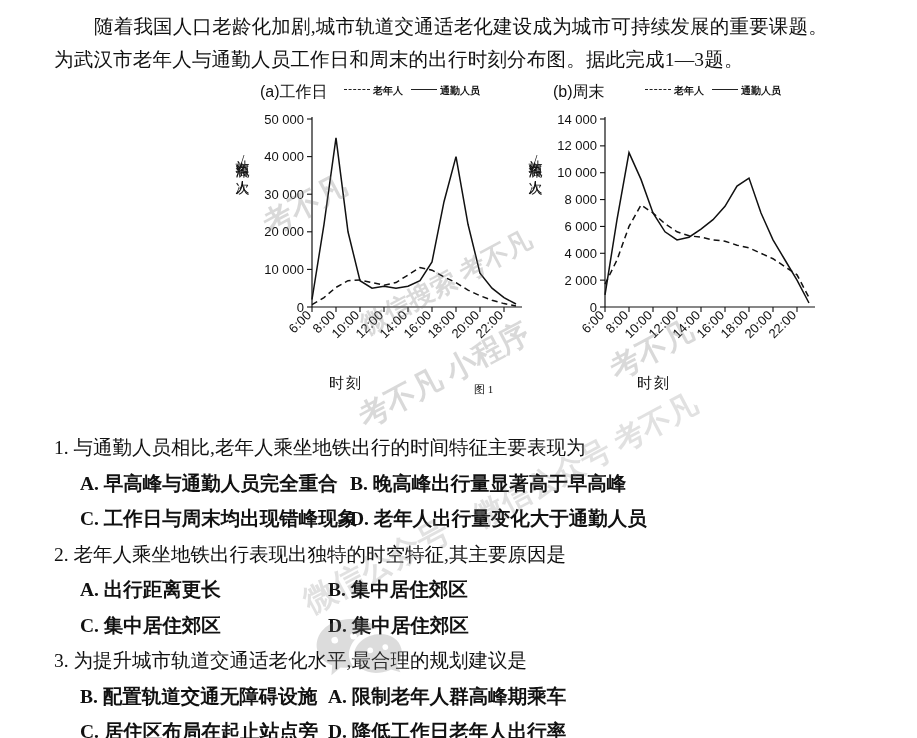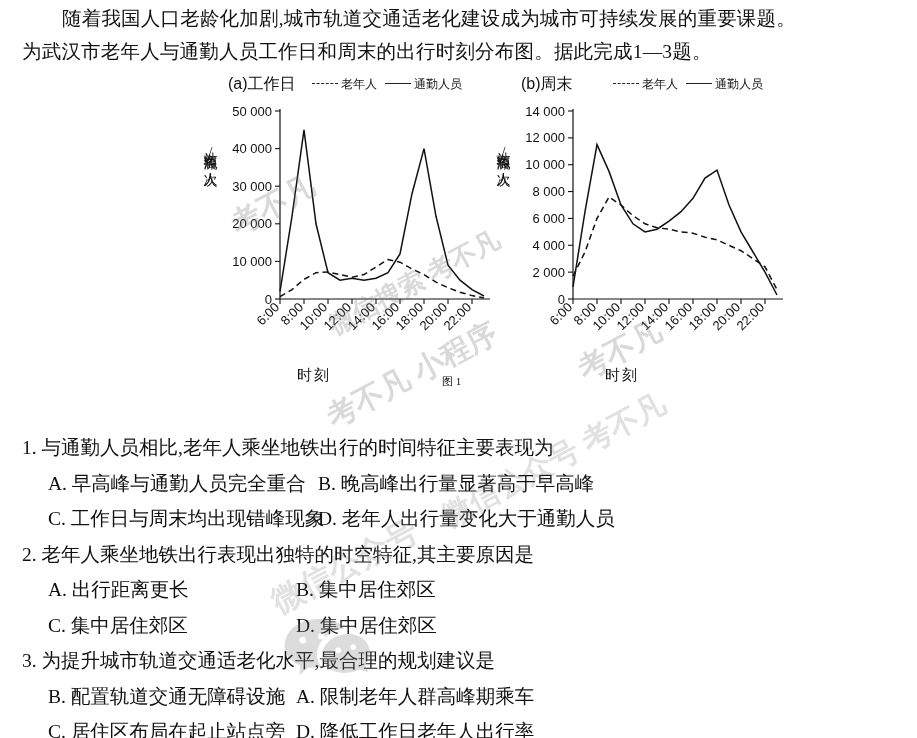--- a/index.html
+++ b/index.html
@@ -13,21 +13,22 @@
     font-family: "Liberation Serif", serif;
     color: #111111;
     position: relative;
     overflow: hidden;
   }
   .page {
     position: relative;
     width: 815px;
     height: 738px;
     box-sizing: border-box;
-    padding: 2px 18px 0 22px;
+    padding: 10px 18px 0 22px;
+    margin-left: 32px;
   }
   
   .intro {
     font-size: 19.5px;
     line-height: 33px;
     letter-spacing: 0.2px;
     text-align: justify;
   }
   .intro .indent { display: inline-block; width: 40px; }
 
@@ -46,23 +47,24 @@
 
   .chart-title {
     font-size: 16px;
     font-family: "Liberation Sans", sans-serif;
     margin-left: 26px;
   }
   .legend {
     position: absolute;
     top: 2px;
     left: 110px;
-    font-size: 12px;
+    font-size: 10px;
     white-space: nowrap;
     font-family: "Liberation Sans", sans-serif;
+    font-weight: bold;
   }
   #chartB .legend { left: 118px; }
   .legend .dashline {
     display: inline-block;
     width: 26px;
     height: 0;
     border-top: 1.6px dashed #222;
     vertical-align: 4px;
     margin-right: 3px;
   }
@@ -138,21 +140,21 @@
     top: 430px;
     width: 880px;
     font-size: 19.5px;
     line-height: 35.5px;
   }
   .q-stem { white-space: nowrap; }
   .opts {
     display: flex;
     padding-left: 26px;
   }
-  .opts .opt { white-space: nowrap; }
+  .opts .opt { white-space: nowrap; font-weight: bold; }
   .opts .opt:first-child { width: 270px; }
   .q2 .opts .opt:first-child, .q3 .opts .opt:first-child { width: 248px; }
 </style>
 </head>
 <body>
 
 <div class="page">
 
   <div class="intro">
     <div><span class="indent"></span><span>随着我国人口老龄化加剧,城市轨道交通适老化建设成为城市可持续发展的重要课题。</span></div>

